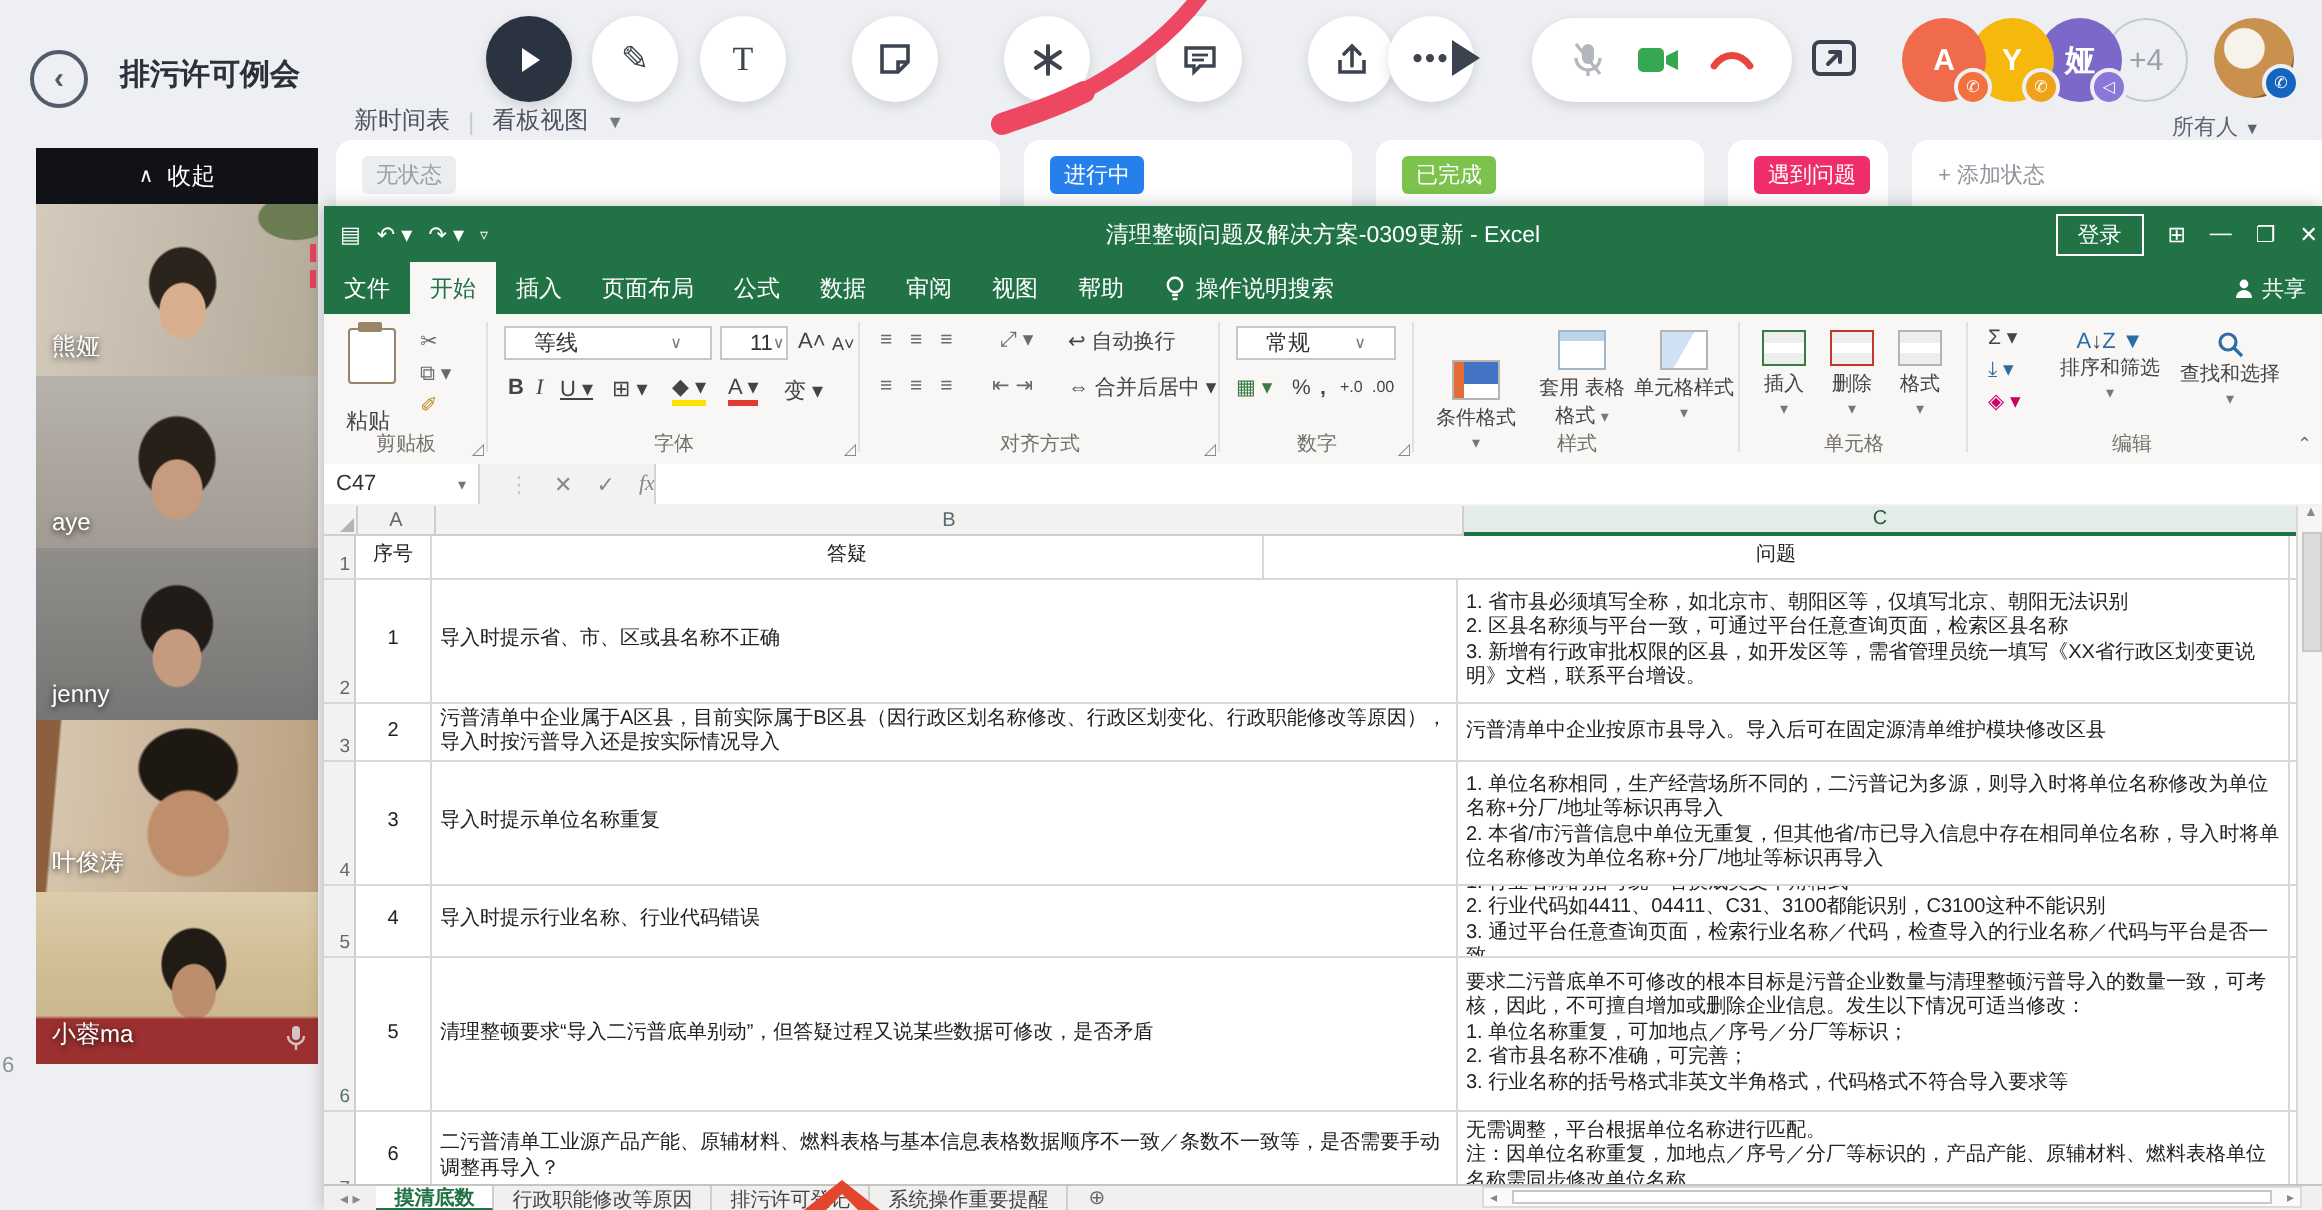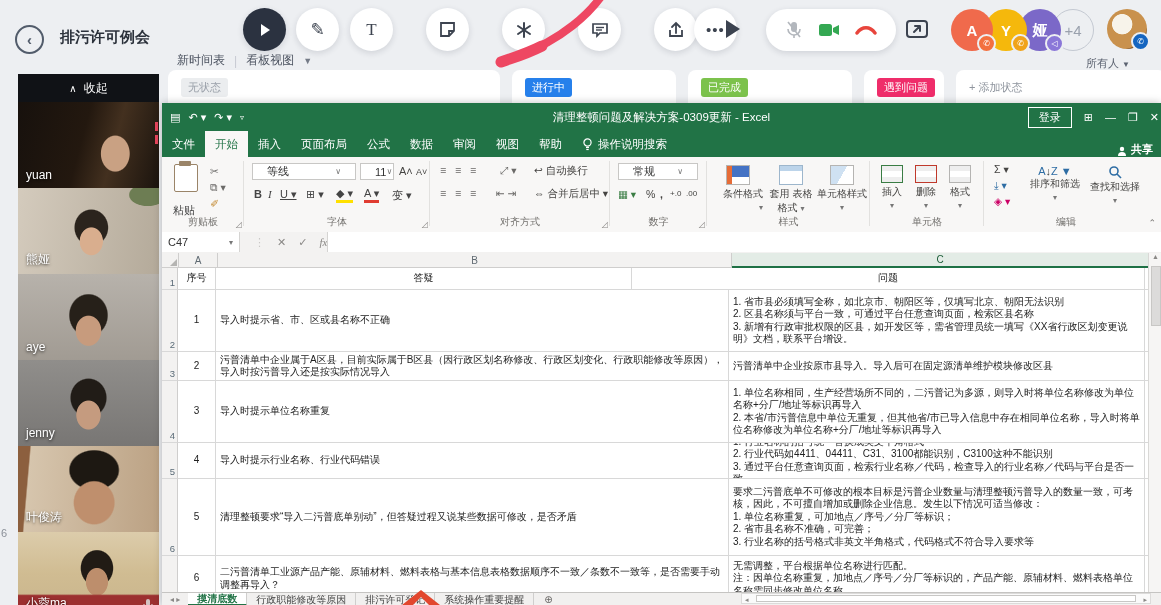--- a/index.html
+++ b/index.html
@@ -73,21 +73,21 @@
   .xl .abs{position:absolute;}
   .xl-title{left:0;top:0;width:999px;height:28px;background:#217346;color:#fff;font-size:11.5px;}
   .qat{position:absolute;left:8px;top:0;height:28px;display:flex;align-items:center;gap:8px;font-size:11px;color:#fff;}
   .xl-doc-title{position:absolute;left:0;right:0;top:0;height:28px;display:flex;align-items:center;justify-content:center;font-size:11.5px;}
   .winbtns{position:absolute;right:2px;top:0;height:28px;display:flex;align-items:center;gap:12px;font-size:11px;}
   .login-btn{border:1px solid #fff;padding:2px 10px;font-size:11px;}
   .xl-menu{left:0;top:28px;width:999px;height:26px;background:#217346;display:flex;align-items:stretch;font-size:11.5px;color:#fff;}
   .xl-menu .mtab{padding:0 10px;display:flex;align-items:center;}
   .xl-menu .mtab.active{background:#f8f7f6;color:#217346;}
   .mtab-search{display:flex;align-items:center;gap:5px;padding:0 10px;}
-  .mshare{position:absolute;right:8px;top:28px;height:26px;display:flex;align-items:flex-end;gap:4px;color:#fff;font-size:11px;font-weight:bold;}
+  .mshare{position:absolute;right:8px;top:28px;height:26px;display:flex;align-items:center;gap:4px;color:#fff;font-size:11px;}
 
   .xl-ribbon{left:0;top:54px;width:999px;height:75px;background:#f8f7f6;border-bottom:1px solid #d9d8d6;font-size:10.5px;color:#454442;}
   .gsep{position:absolute;top:4px;bottom:6px;width:1px;background:#e2e1df;}
   .glabel{position:absolute;bottom:3px;font-size:10px;color:#73716e;width:100%;text-align:center;}
   .group{position:absolute;top:0;height:75px;}
   .dlg{position:absolute;right:2px;bottom:3px;font-size:8px;color:#8a8886;}
   .ff-box{position:absolute;background:#fff;border:1px solid #c8c7c5;height:17px;display:flex;align-items:center;
           padding:0 14px;font-size:11px;justify-content:space-between;box-sizing:border-box;color:#333;}
   .caret-s{font-size:8px;color:#777;}
   .fmt-btn{position:absolute;font-size:11px;color:#444;}
@@ -259,23 +259,20 @@
     </div>
   <div class="abs everyone">
     <span>所有人</span>
     <span style="font-size:8px;">▼</span></div>
 
   <div class="abs sidebar">
     <div class="collapse-bar">
       <span style="font-size:10px;">∧</span>
       <span>收起</span>
     </div>
-    <div class="tile t1">
-        <span class="vname">yuan</span>
-      </div>
     <div class="tile t3">
         <span class="vname">熊娅</span>
       </div>
     <div class="tile t2">
         <span class="vname">aye</span>
       </div>
     <div class="tile t4">
         <span class="vname">jenny</span>
       </div>
     <div class="tile t5">
@@ -398,21 +395,21 @@
         <span class="abs" style="left:36px;top:31px;color:#454442;">%</span>
         <span class="abs" style="left:50px;top:31px;color:#454442;font-weight:bold;">,</span>
         <span class="abs" style="left:60px;top:32px;font-size:8px;color:#454442;">+.0</span>
         <span class="abs" style="left:76px;top:32px;font-size:8px;color:#454442;">.00</span>
         <div class="glabel">数字</div>
         <span class="dlg">◿</span>
         <div class="gsep" style="right:0;"></div>
       </div>
 
       <div class="group" style="left:545px;width:163px;">
-        <div class="icon-stack" style="left:6px;top:8px;width:50px;text-align:right;">
+        <div class="icon-stack" style="left:6px;top:23px;width:50px;">
           <span class="mini-ico cf-ico"></span>
           <span>条件格式</span><br><span class="caret-s">▾</span></div>
         <div class="icon-stack" style="left:58px;top:8px;width:52px;">
           <span class="mini-ico tbl-ico"></span>
           <span>套用 表格格式</span> <span class="caret-s">▾</span></div>
         <div class="icon-stack" style="left:110px;top:8px;width:50px;">
           <span class="mini-ico cs-ico"></span>
           <span>单元格样式</span><br><span class="caret-s">▾</span></div>
         <div class="glabel">样式</div>
         <div class="gsep" style="right:0;"></div>

